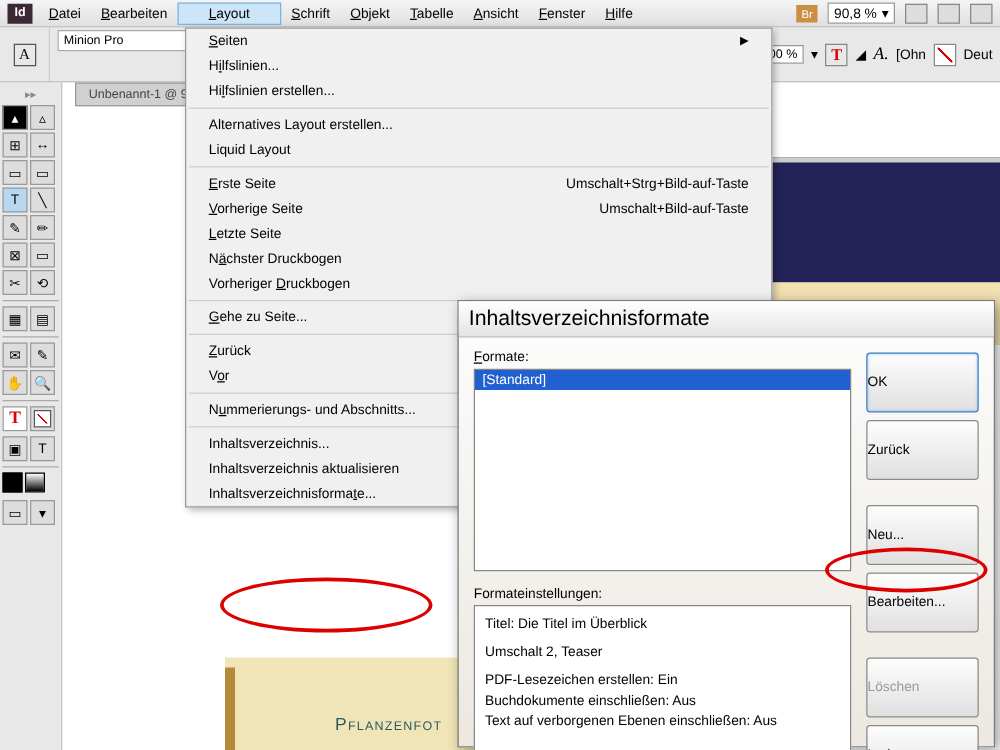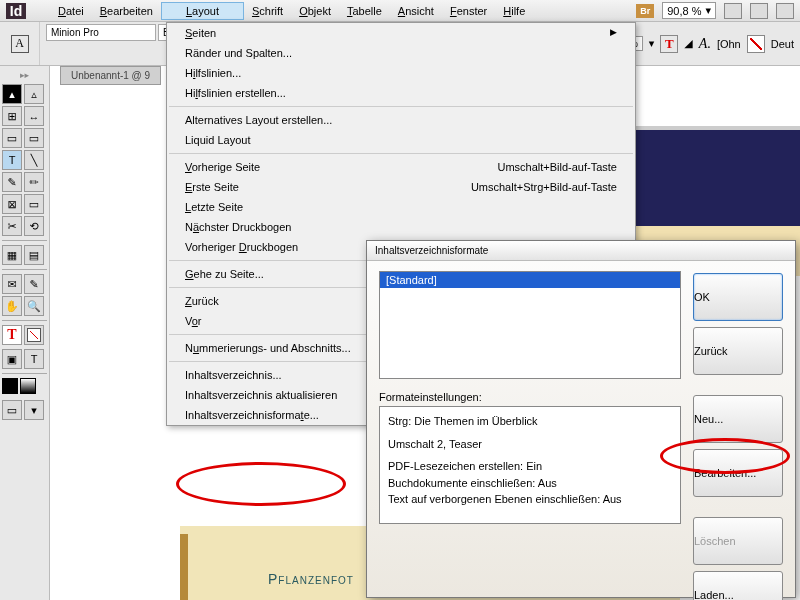--- a/index.html
+++ b/index.html
@@ -1,23 +1,23 @@
 <!DOCTYPE html>
 <html><head>
 <meta charset="utf-8">
 <style>
 *{box-sizing:border-box;margin:0;padding:0;font-family:"Segoe UI",Tahoma,sans-serif;font-size:11px;color:#000}
 body{background:#e8e8e8;width:800px;height:600px;overflow:hidden;position:relative}
 .menubar{background:linear-gradient(#f4f4f4,#e0e0e0);height:22px;display:flex;align-items:center;padding:0 6px;border-bottom:1px solid #bbb}
-.id-logo{width:20px;height:16px;background:#3a2835;color:#fff;display:flex;align-items:center;justify-content:center;font-size:14px;font-weight:bold;margin-right:24px}
+.id-logo{width:20px;height:16px;background:#3a2835;color:#fff;display:flex;align-items:center;justify-content:center;font-size:10px;font-weight:bold;margin-right:5px}
 .menu-item{padding:3px 8px;cursor:default}
 .menu-item u{text-decoration:underline}
 .menu-item.active{background:#cde6f7;border:1px solid #7ab4e0;padding:2px 24px}
 .menubar-right{margin-left:auto;display:flex;align-items:center;gap:8px}
-.br-badge{background:#c89040;color:#fff;padding:2px 4px;font-size:9px;font-weight:bold}
+.br-badge{background:#c89040;color:#fff;padding:2px 4px;font-size:9px;font-weight:normal}
 .zoom-box{border:1px solid #999;background:#fff;padding:1px 4px;display:flex;align-items:center;gap:4px}
 .tb-icon{width:18px;height:16px;border:1px solid #888;background:#ddd}
 .ctrlbar{background:#e8e8e8;height:44px;border-bottom:1px solid #bbb;display:flex;align-items:stretch}
 .ctrlbar-left{width:40px;display:flex;align-items:center;justify-content:center;border-right:1px solid #ccc}
 .a-icon{width:18px;height:18px;border:1px solid #555;display:flex;align-items:center;justify-content:center;font-family:serif;font-size:12px}
 .font-stack{display:flex;justify-content:center;gap:2px;padding:2px 6px}
 .font-field{border:1px solid #aaa;background:#fff;height:17px;width:110px;padding:1px 4px;display:flex;align-items:center;font-size:10px}
 .ctrlbar-right{margin-left:auto;display:flex;align-items:center;gap:6px;padding-right:6px}
 .pct-box{border:1px solid #999;background:#fff;padding:1px 4px;font-size:10px}
 .t-red{width:18px;height:18px;border:1px solid #888;display:flex;align-items:center;justify-content:center;color:#d00;font-family:serif;font-weight:bold;font-size:13px}
@@ -35,32 +35,32 @@
 .swatch{display:flex;gap:2px;margin-top:4px}
 .sw{width:16px;height:16px;border:1px solid #000}
 .canvas{flex:1;background:#fff;position:relative}
 .doc-tab{position:absolute;left:10px;top:0;background:#d0d0d0;border:1px solid #999;padding:3px 10px;font-size:10px;color:#444}
 .page-art{position:absolute;left:130px;top:460px;right:0;bottom:0}
 .art-bg{position:absolute;left:0;top:0;width:500px;height:200px;background:#f1e5b8}
 .art-stripe{position:absolute;left:0;top:8px;width:8px;height:180px;background:#b58a3a}
 .art-h1{position:absolute;left:88px;top:45px;color:#2a5a60;font-size:14px;font-variant:small-caps;letter-spacing:1px}
 .top-band{position:absolute;left:380px;top:60px;right:0;height:100px;background:#222258;border-top:4px solid #ccc}
 .top-band2{position:absolute;left:380px;top:160px;right:0;height:50px;background:#f1e0b0}
-.dropdown{position:absolute;left:166px;top:22px;width:470px;background:#f0f0f0;border:1px solid #999;box-shadow:2px 2px 6px rgba(0,0,0,.3);z-index:10}
+.dropdown{position:absolute;left:148px;top:22px;width:470px;background:#f0f0f0;border:1px solid #999;box-shadow:2px 2px 6px rgba(0,0,0,.3);z-index:10}
 .dd-item{padding:4px 18px;display:flex;justify-content:space-between;cursor:default}
 .dd-item.disabled{color:#999}
 .dd-item .arrow{font-size:9px}
 .dd-sep{height:1px;background:#ccc;margin:3px 2px}
 .dd-item u{text-decoration:underline}
 .dialog{position:absolute;left:366px;top:240px;width:430px;height:358px;background:linear-gradient(#fdfdfd,#ece8e0);border:1px solid #7a7a7a;box-shadow:3px 3px 10px rgba(0,0,0,.4);z-index:20}
-.dlg-title{background:linear-gradient(#fff,#e4e4e4);border-bottom:1px solid #bbb;padding:4px 8px;font-size:10px}
+.dlg-title{background:linear-gradient(#fff,#e4e4e4);border-bottom:1px solid #bbb;padding:4px 8px;font-size:17px}
 .dlg-body{padding:10px 12px;display:flex;gap:12px}
 .dlg-left{flex:1}
 .dlg-lbl{margin-bottom:3px}
-.listbox{border:1px solid #888;background:#fff;height:108px;overflow:hidden}
+.listbox{border:1px solid #888;background:#fff;height:162px;overflow:hidden}
 .list-sel{background:#2060d0;color:#fff;padding:2px 6px}
 .settings-lbl{margin-top:12px;margin-bottom:3px}
 .settings-box{border:1px solid #888;background:#fff;height:118px;padding:6px 8px;font-size:10px;line-height:1.5}
 .dlg-right{width:90px;display:flex;flex-direction:column;gap:6px;padding-top:2px}
 .dlg-btn{background:linear-gradient(#fdfdfd,#e0e0e0);border:1px solid #8a8a8a;border-radius:3px;padding:17px 0;cursor:default;min-height:21px}
 .dlg-btn.primary{border:1px solid #3a7ac0;box-shadow:0 0 2px #6ab0ff inset}
 .dlg-btn.disabled{color:#999}
 .ellipse{position:absolute;border:3px solid #d00;border-radius:50%;z-index:30;pointer-events:none}
 .e1{left:176px;top:462px;width:170px;height:44px}
 .e2{left:660px;top:438px;width:130px;height:36px}
@@ -189,43 +189,40 @@
     </div>
   </div>
 </div>
 
 <div class="dropdown">
   <div class="dd-item">
       <span><u>S</u>eiten</span>
       <span class="arrow">▶</span>
     </div>
   <div class="dd-item">
-      <span>Ränder und Spalten...</span>
-    </div>
-  <div class="dd-item">
       <span>H<u>i</u>lfslinien...</span>
     </div>
   <div class="dd-item">
       <span>Hi<u>l</u>fslinien erstellen...</span>
     </div>
   <div class="dd-sep"></div>
   <div class="dd-item">
       <span>Alternatives Layout erstellen...</span>
     </div>
   <div class="dd-item">
       <span>Liquid Layout</span>
     </div>
   <div class="dd-sep"></div>
+  <div class="dd-item">
+      <span><u>E</u>rste Seite</span>
+      <span>Umschalt+Strg+Bild-auf-Taste</span>
+    </div>
   <div class="dd-item">
       <span><u>V</u>orherige Seite</span>
       <span>Umschalt+Bild-auf-Taste</span>
-    </div>
-  <div class="dd-item">
-      <span><u>E</u>rste Seite</span>
-      <span>Umschalt+Strg+Bild-auf-Taste</span>
     </div>
   <div class="dd-item">
       <span><u>L</u>etzte Seite</span>
     </div>
   <div class="dd-item">
       <span>N<u>ä</u>chster Druckbogen</span>
     </div>
   <div class="dd-item">
       <span>Vorheriger <u>D</u>ruckbogen</span>
     </div>
@@ -253,26 +250,27 @@
     </div>
   <div class="dd-item">
       <span>Inhaltsverzeichnisforma<u>t</u>e...</span>
     </div>
 </div>
 
 <div class="dialog">
   <div class="dlg-title">Inhaltsverzeichnisformate</div>
   <div class="dlg-body">
     <div class="dlg-left">
+      <div class="dlg-lbl"><u>F</u>ormate:</div>
       <div class="listbox">
         <div class="list-sel">[Standard]</div>
       </div>
       <div class="settings-lbl">Formateinstellungen:</div>
       <div class="settings-box">
-        <div>Strg: Die Themen im Überblick</div>
+        <div>Titel: Die Titel im Überblick</div>
         <div style="height:6px"></div>
         <div>Umschalt 2, Teaser</div>
         <div style="height:6px"></div>
         <div>PDF-Lesezeichen erstellen: Ein</div>
         <div>Buchdokumente einschließen: Aus</div>
         <div>Text auf verborgenen Ebenen einschließen: Aus</div>
       </div>
     </div>
     <div class="dlg-right">
       <div class="dlg-btn primary">OK</div>

